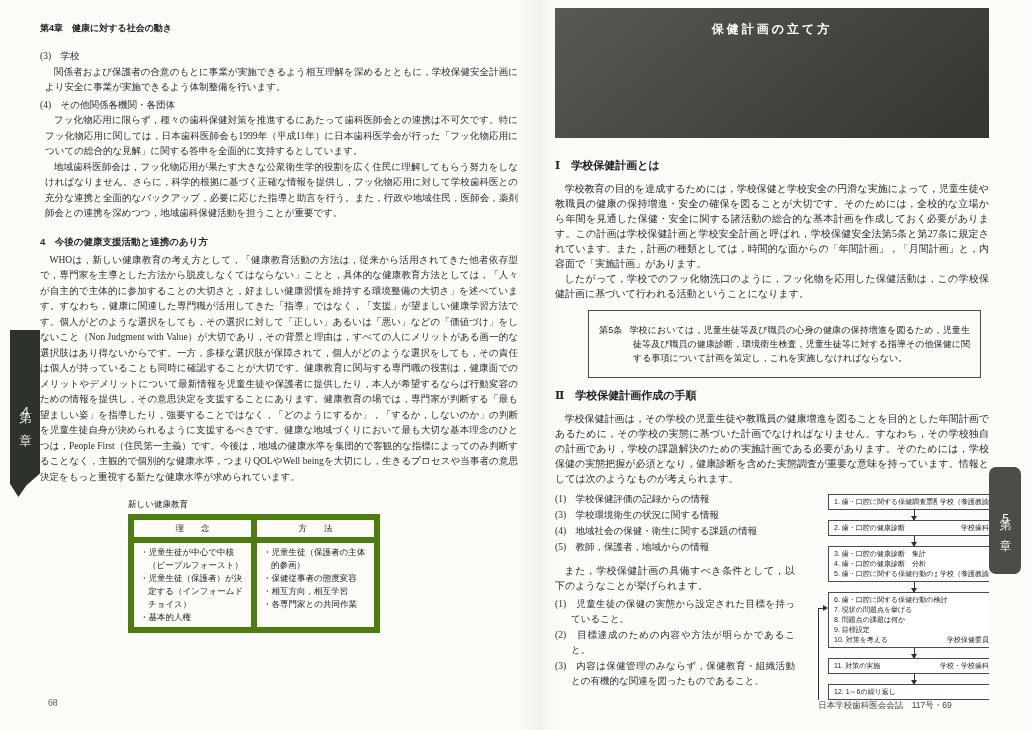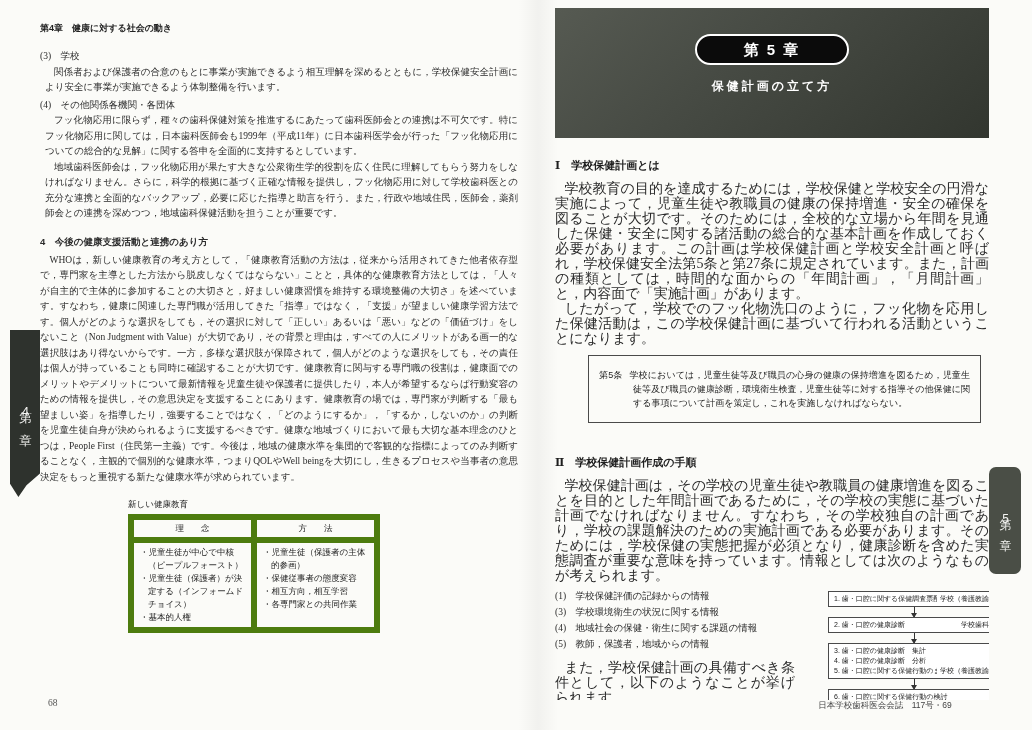--- a/index.html
+++ b/index.html
@@ -49,22 +49,22 @@
     background:#0b0b0b;border:2.5px solid #fff;border-radius:16px;
     color:#fff;text-align:center;line-height:27px;
     font-family:"Liberation Sans","DejaVu Sans",sans-serif;font-size:15px;font-weight:bold;letter-spacing:2px;
   }
   .banner-title{
     margin-top:13px;text-align:center;color:#fff;
     font-family:"Liberation Sans","DejaVu Sans",sans-serif;font-size:12px;font-weight:bold;letter-spacing:3px;
   }
   .right-page{position:absolute;left:555px;top:150px;width:434px;height:550px;overflow:hidden;}
   .right-page h2{font-size:11px;font-weight:bold;margin:8px 0 8px 0;color:#1e1e1e;}
-  .right-page h2.sec2{margin-top:32px;}
-  .right-page p{margin:0;font-size:14px;line-height:15px;text-align:justify;}
+  .right-page h2.sec2{margin-top:10px;}
+  .right-page p{margin:0;font-size:10px;line-height:15px;text-align:justify;}
   .right-page p.ind{text-indent:9.5px;}
   .law-box{border:1px solid #4a4a4a;margin:9px 8px 4px 33px;padding:12px 10px;}
   .law-box p{font-size:9px;line-height:14px;padding-left:34px;text-indent:-34px;font-family:"Liberation Sans","DejaVu Sans",sans-serif;color:#222;}
   .law-num{margin-right:7px;}
   .cols{display:flex;gap:20px;margin-top:6px;}
   .col-left{width:240px;flex:none;}
   .col-right{width:186px;flex:none;}
   ul.plain{list-style:none;margin:0;padding:0;}
   ul.plain li{font-size:9.5px;line-height:15px;padding-left:16px;text-indent:-16px;text-align:justify;margin-bottom:1px;}
   p.intro{margin:8px 0 4px 0 !important;text-indent:9.5px;}
@@ -144,21 +144,20 @@
     </table>
   </div>
 </section>
 
 <div class="page-number-left">68</div>
 <div class="tab-left">
   <span>第4章</span>
 </div>
 
 <div class="banner">
-  <div class="pill">第 5 章</div>
   <div class="banner-title">保健計画の立て方</div>
 </div>
 
 <section class="right-page">
   <h2>Ⅰ　学校保健計画とは</h2>
   <p class="ind">学校教育の目的を達成するためには，学校保健と学校安全の円滑な実施によって，児童生徒や教職員の健康の保持増進・安全の確保を図ることが大切です。そのためには，全校的な立場から年間を見通した保健・安全に関する諸活動の総合的な基本計画を作成しておく必要があります。この計画は学校保健計画と学校安全計画と呼ばれ，学校保健安全法第5条と第27条に規定されています。また，計画の種類としては，時間的な面からの「年間計画」，「月間計画」と，内容面で「実施計画」があります。</p>
   <p class="ind">したがって，学校でのフッ化物洗口のように，フッ化物を応用した保健活動は，この学校保健計画に基づいて行われる活動ということになります。</p>
 
   <div class="law-box">
     <p>

